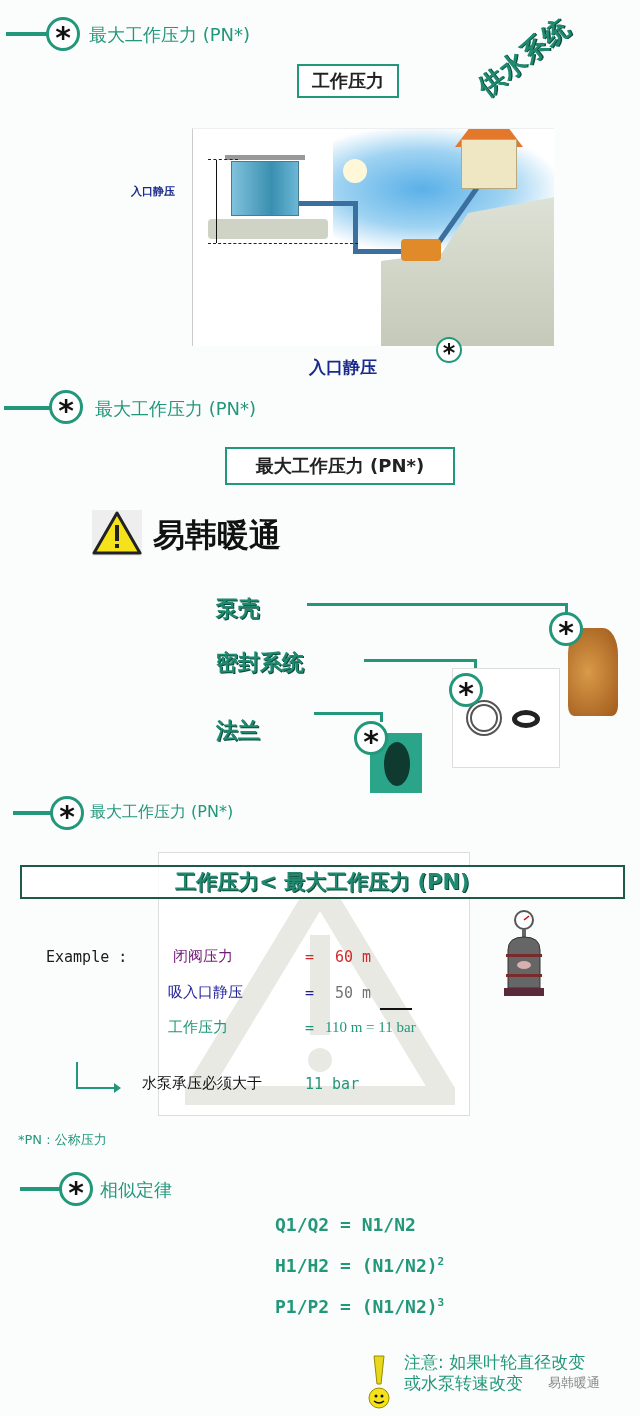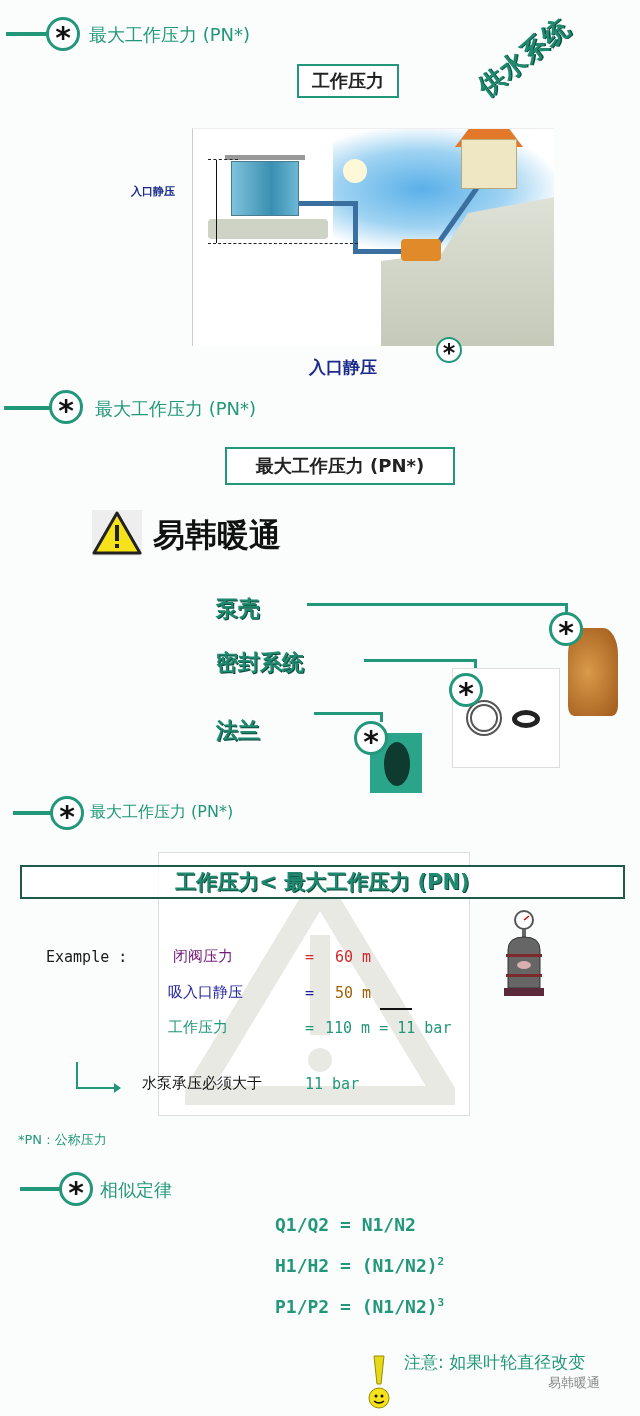--- a/index.html
+++ b/index.html
@@ -140,26 +140,26 @@
 <div class="compare-box">工作压力&lt; 最大工作压力 (PN)</div>
 
 <div class="ex-row mono" style="left:46px;top:948px;">Example :</div>
 
 <div class="ex-row" style="left:173px;top:947px;color:#701a75;">闭阀压力</div>
 <div class="ex-row mono" style="left:305px;top:948px;color:#d02a2a;">=</div>
 <div class="ex-row mono" style="left:335px;top:948px;color:#d02a2a;">60 m</div>
 
 <div class="ex-row" style="left:168px;top:983px;color:#1f1f9a;">吸入口静压</div>
 <div class="ex-row mono" style="left:305px;top:984px;color:#1f1f9a;">=</div>
-<div class="ex-row mono" style="left:335px;top:984px;color:#a16207;">50 m</div>
+<div class="ex-row mono" style="left:335px;top:984px;color:#737373;">50 m</div>
 <div class="underline-bar"></div>
 
 <div class="ex-row" style="left:168px;top:1018px;color:#23977a;">工作压力</div>
 <div class="ex-row mono" style="left:305px;top:1019px;color:#23977a;">=</div>
-<div class="ex-row mono" style="left:325px;top:1019px;color:#23977a;">110 m = 11 bar</div>
+<div class="ex-row mono" style="left:325px;top:1019px;color:#23977a;font-family:Liberation Serif, serif;">110 m = 11 bar</div>
 
 <div class="arrow-l"></div>
 <div class="arrow-h"></div>
 <div class="arrow-head"></div>
 <div class="ex-row" style="left:142px;top:1074px;color:#111;">水泵承压必须大于</div>
 <div class="ex-row mono" style="left:305px;top:1075px;color:#23977a;">11 bar</div>
 
 <svg class="boiler" viewBox="0 0 48 92">
   <circle cx="24" cy="10" r="9" fill="#fff" stroke="#555" stroke-width="2"></circle>
   <line x1="24" y1="10" x2="29" y2="6" stroke="#c00" stroke-width="1.5"></line>
@@ -183,14 +183,15 @@
 
 <svg class="note-icon" viewBox="0 0 24 56">
   <path d="M7 2 L17 2 L14 30 L10 30 Z" fill="#e6d81a" stroke="#9a8a00" stroke-width="1"></path>
   <circle cx="12" cy="44" r="10" fill="#f5e21a" stroke="#9a8a00"></circle>
   <circle cx="9" cy="42" r="1.5" fill="#111"></circle>
   <circle cx="15" cy="42" r="1.5" fill="#111"></circle>
   <path d="M7 47 Q12 51 17 47" stroke="#111" stroke-width="1.5" fill="none"></path>
 </svg>
 <div class="note-text">
   <div>注意: 如果叶轮直径改变</div>
+  <div>或水泵转速改变</div>
 </div>
 <div class="watermark">易韩暖通</div>
 
 </body></html>

